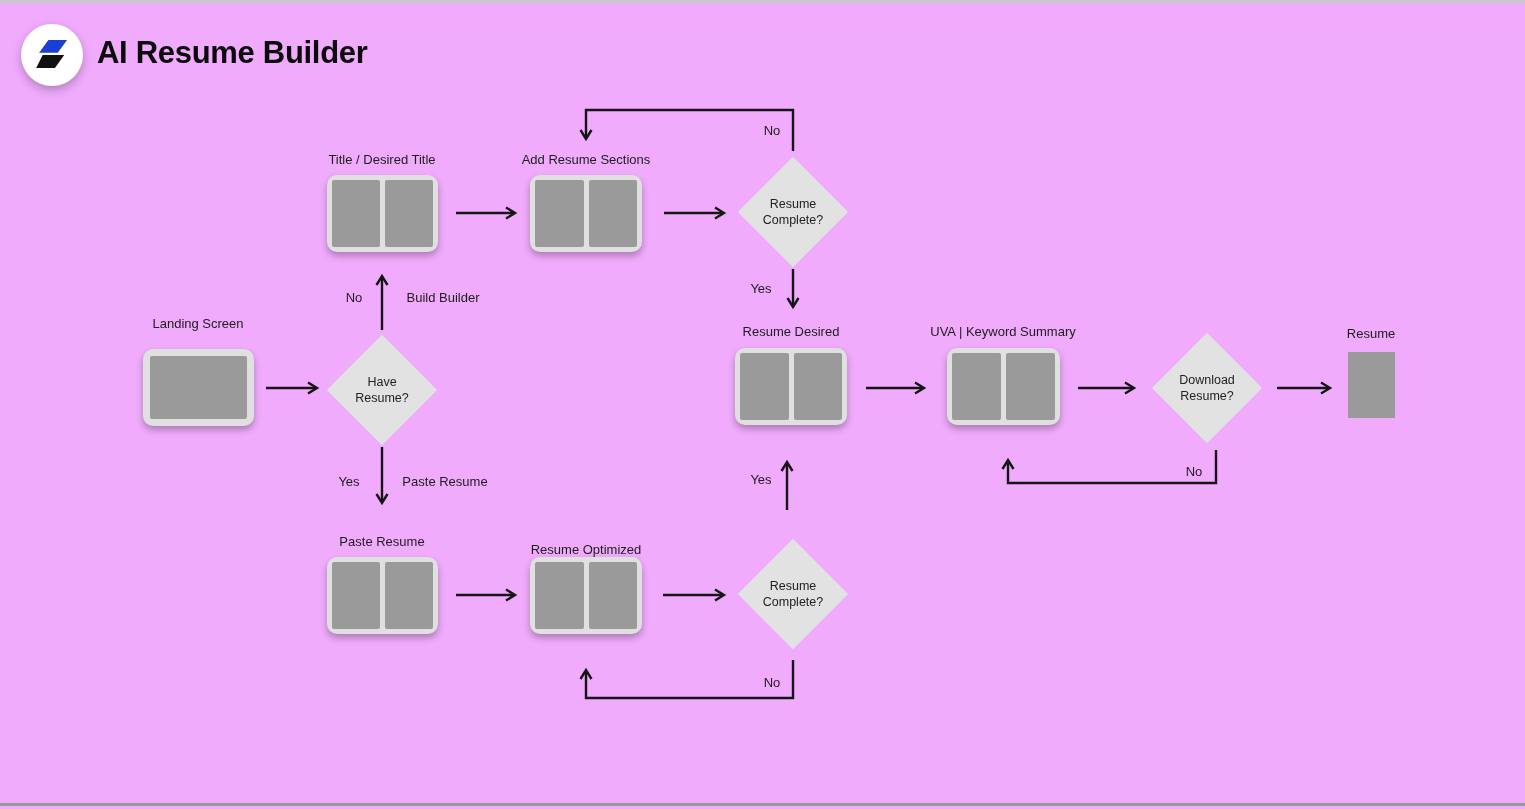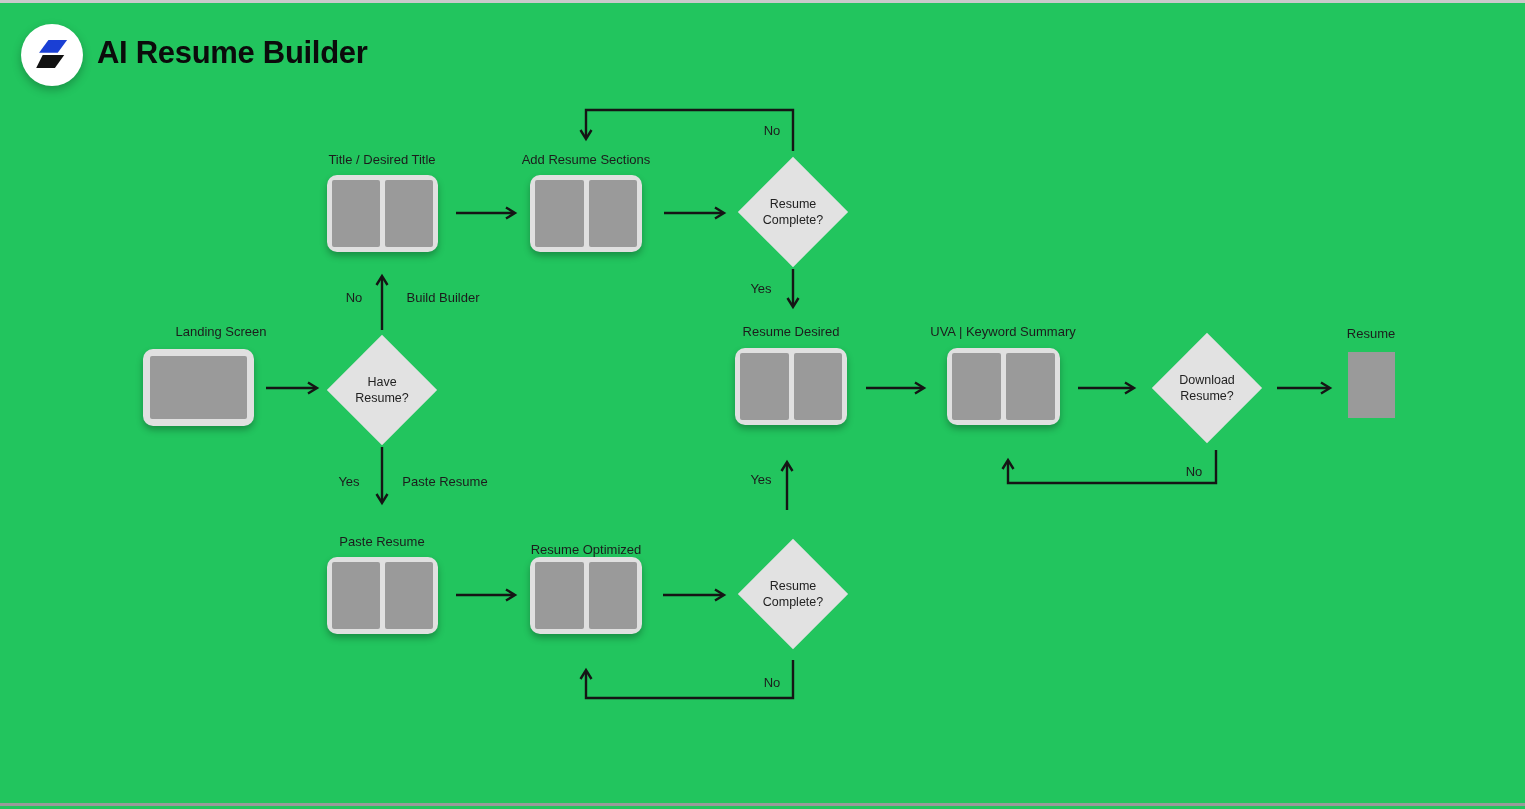--- a/index.html
+++ b/index.html
@@ -1,18 +1,18 @@
 <!DOCTYPE html>
 <html><head>
 <meta charset="utf-8">
 <style>
   html,body { margin:0; padding:0; background:#ffffff; }
   #canvas {
     position:relative; width:1525px; height:809px;
-    background:#22c55e; overflow:hidden;
+    background:#f0abfc; overflow:hidden;
     font-family:"Liberation Sans", sans-serif;
   }
   .top-strip { position:absolute; top:0; left:0; right:0; height:3px; background:#cacaca; }
   .bottom-strip { position:absolute; bottom:3px; left:0; right:0; height:3px; background:#9a9a9a; }
 
   
   .logo {
     position:absolute; left:21px; top:24px; width:62px; height:62px;
     background:#ffffff; border-radius:50%;
     box-shadow:0 4px 10px rgba(0,0,0,0.25);
@@ -41,21 +41,21 @@
   .pos-uva       { left:947px;  top:348px; width:113px; height:77px; }
   .pos-paste     { left:327px;  top:557px; width:111px; height:77px; }
   .pos-optimized { left:530px;  top:557px; width:112px; height:77px; }
   .pos-final     { left:1348px; top:352px; width:47px;  height:66px; }
 
   
   .node-label {
     position:absolute; font-size:13px; color:#1c1c1c;
     transform:translateX(-50%); white-space:nowrap; text-align:center;
   }
-  .lbl-landing   { left:198px;  top:324px;margin-left:23px; }
+  .lbl-landing   { left:198px;  top:316px; }
   .lbl-title     { left:382px;  top:152px; }
   .lbl-sections  { left:586px;  top:152px; }
   .lbl-summary   { left:791px;  top:324px; }
   .lbl-uva       { left:1003px; top:324px; }
   .lbl-paste     { left:382px;  top:534px; }
   .lbl-optimized { left:586px;  top:534px;margin-top:8px; }
   .lbl-final     { left:1371px; top:326px; }
 
   
   .diamond {

